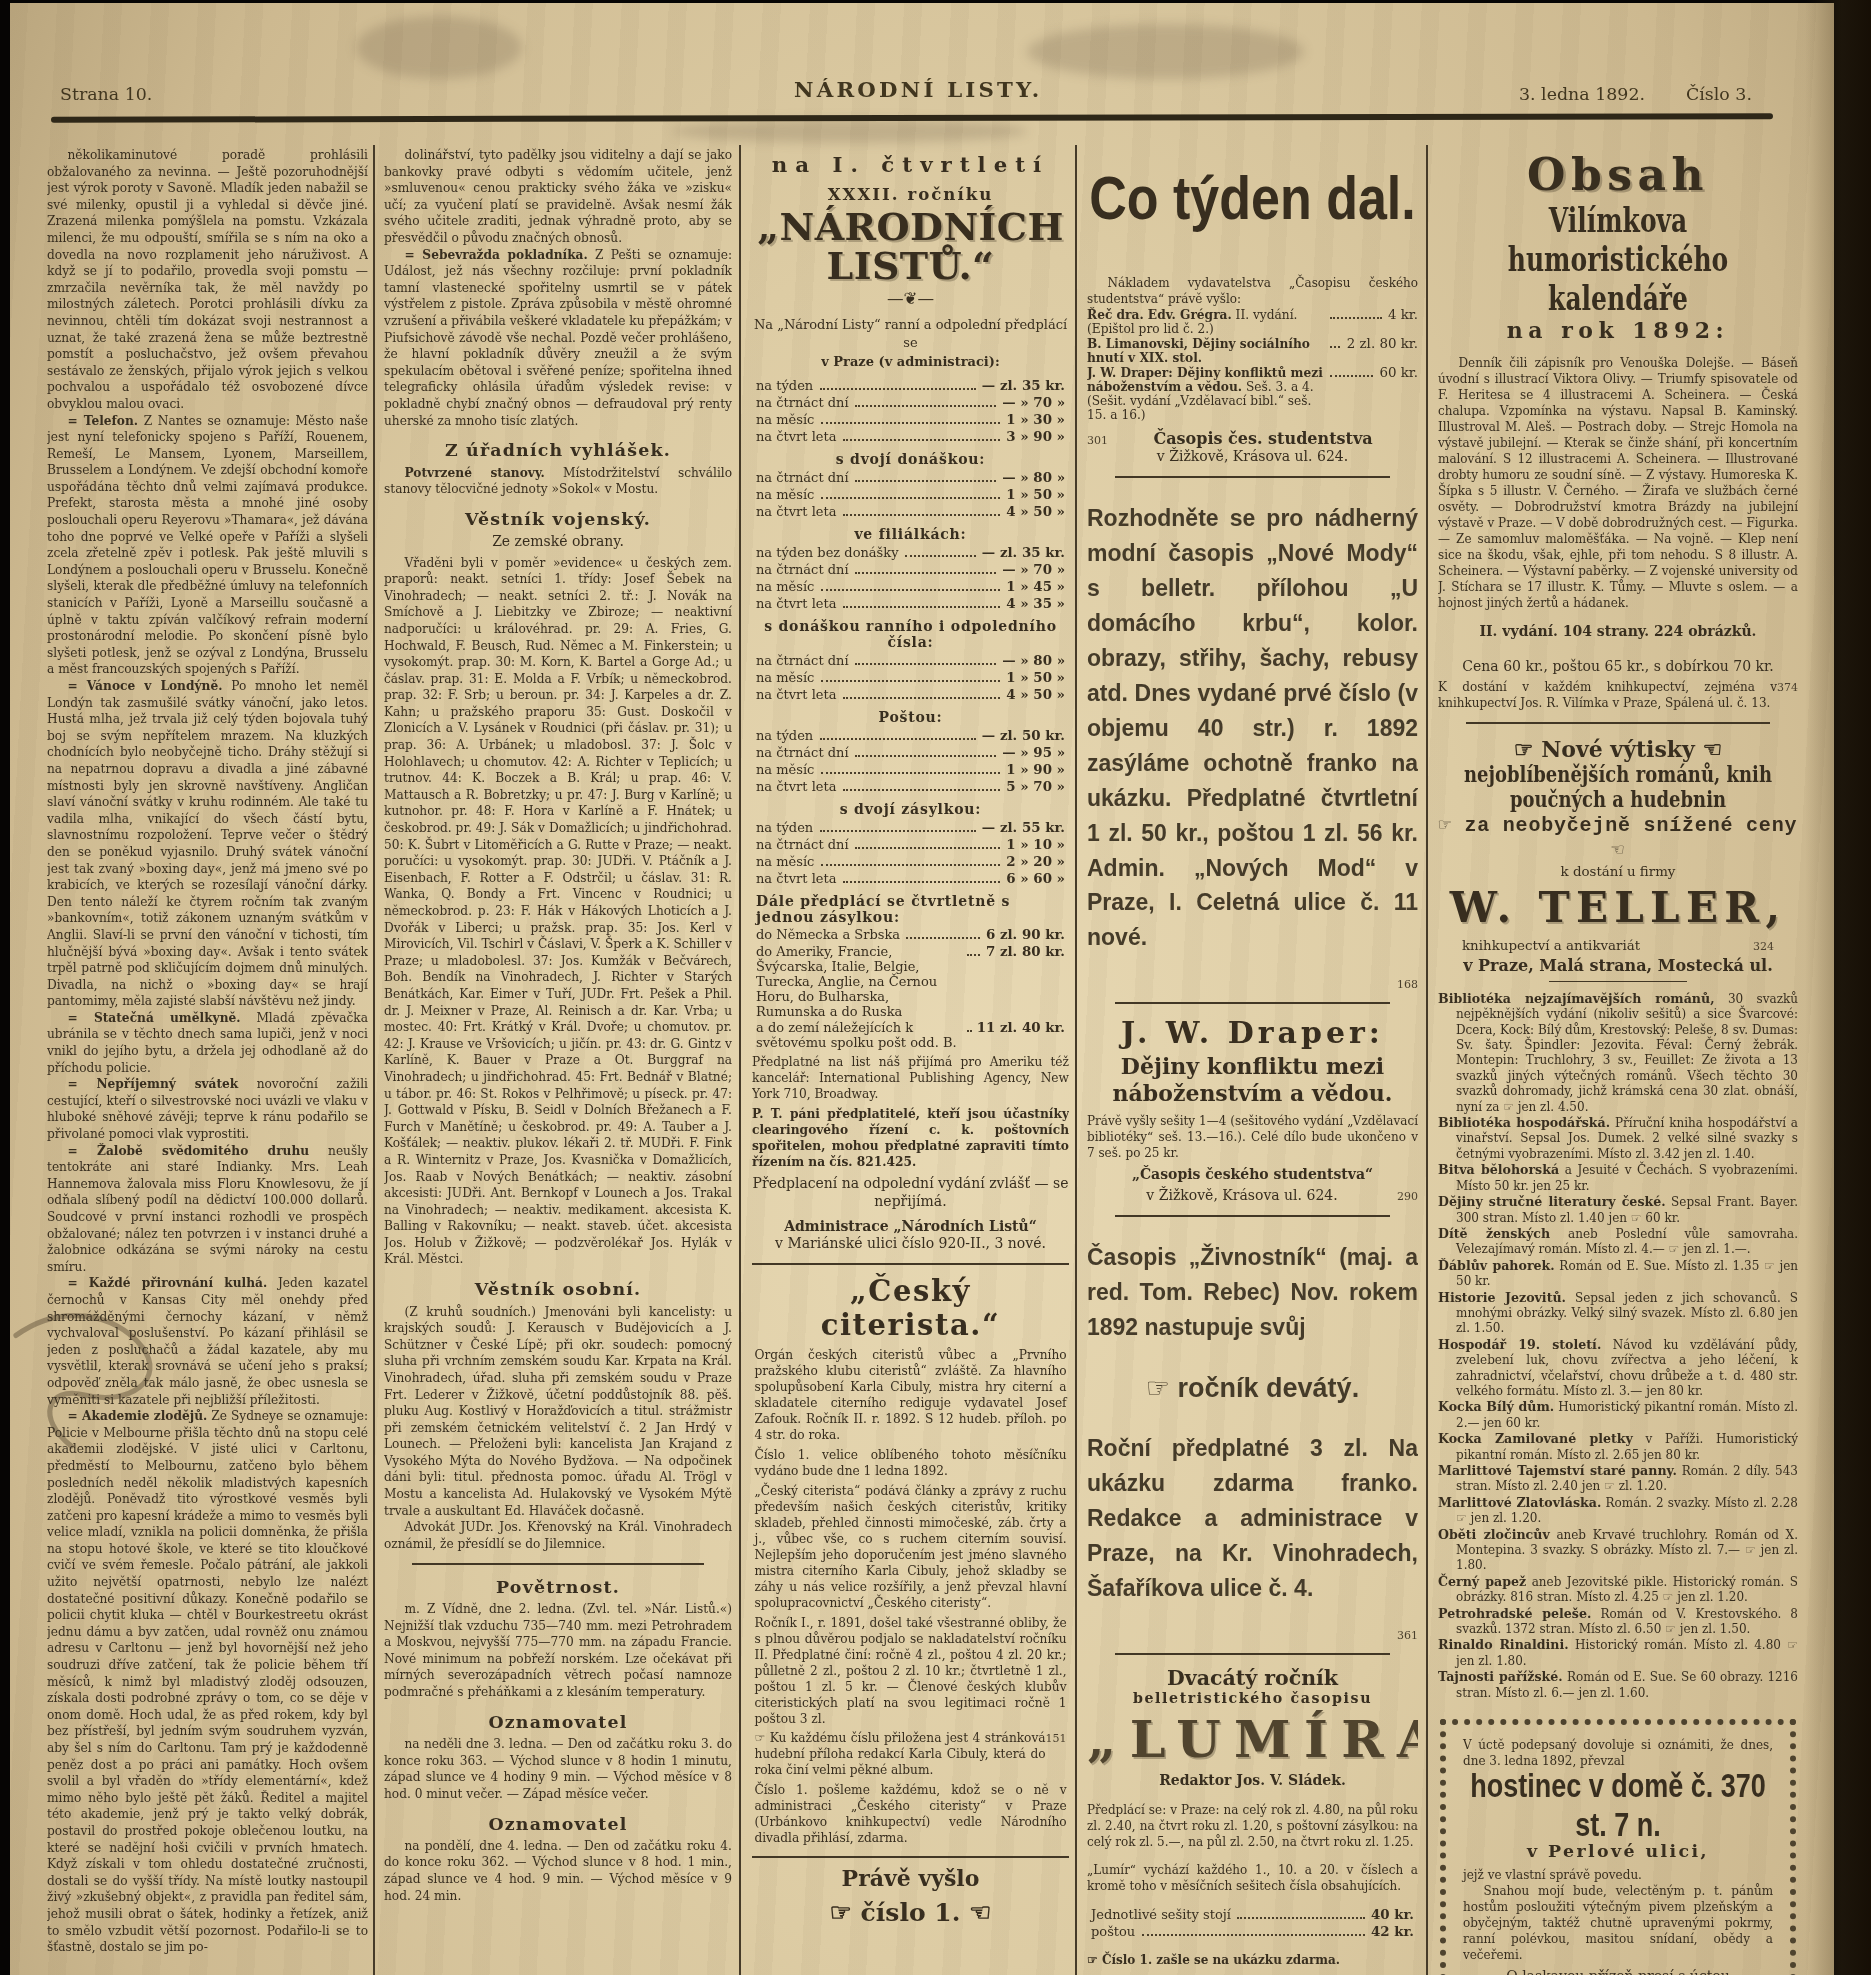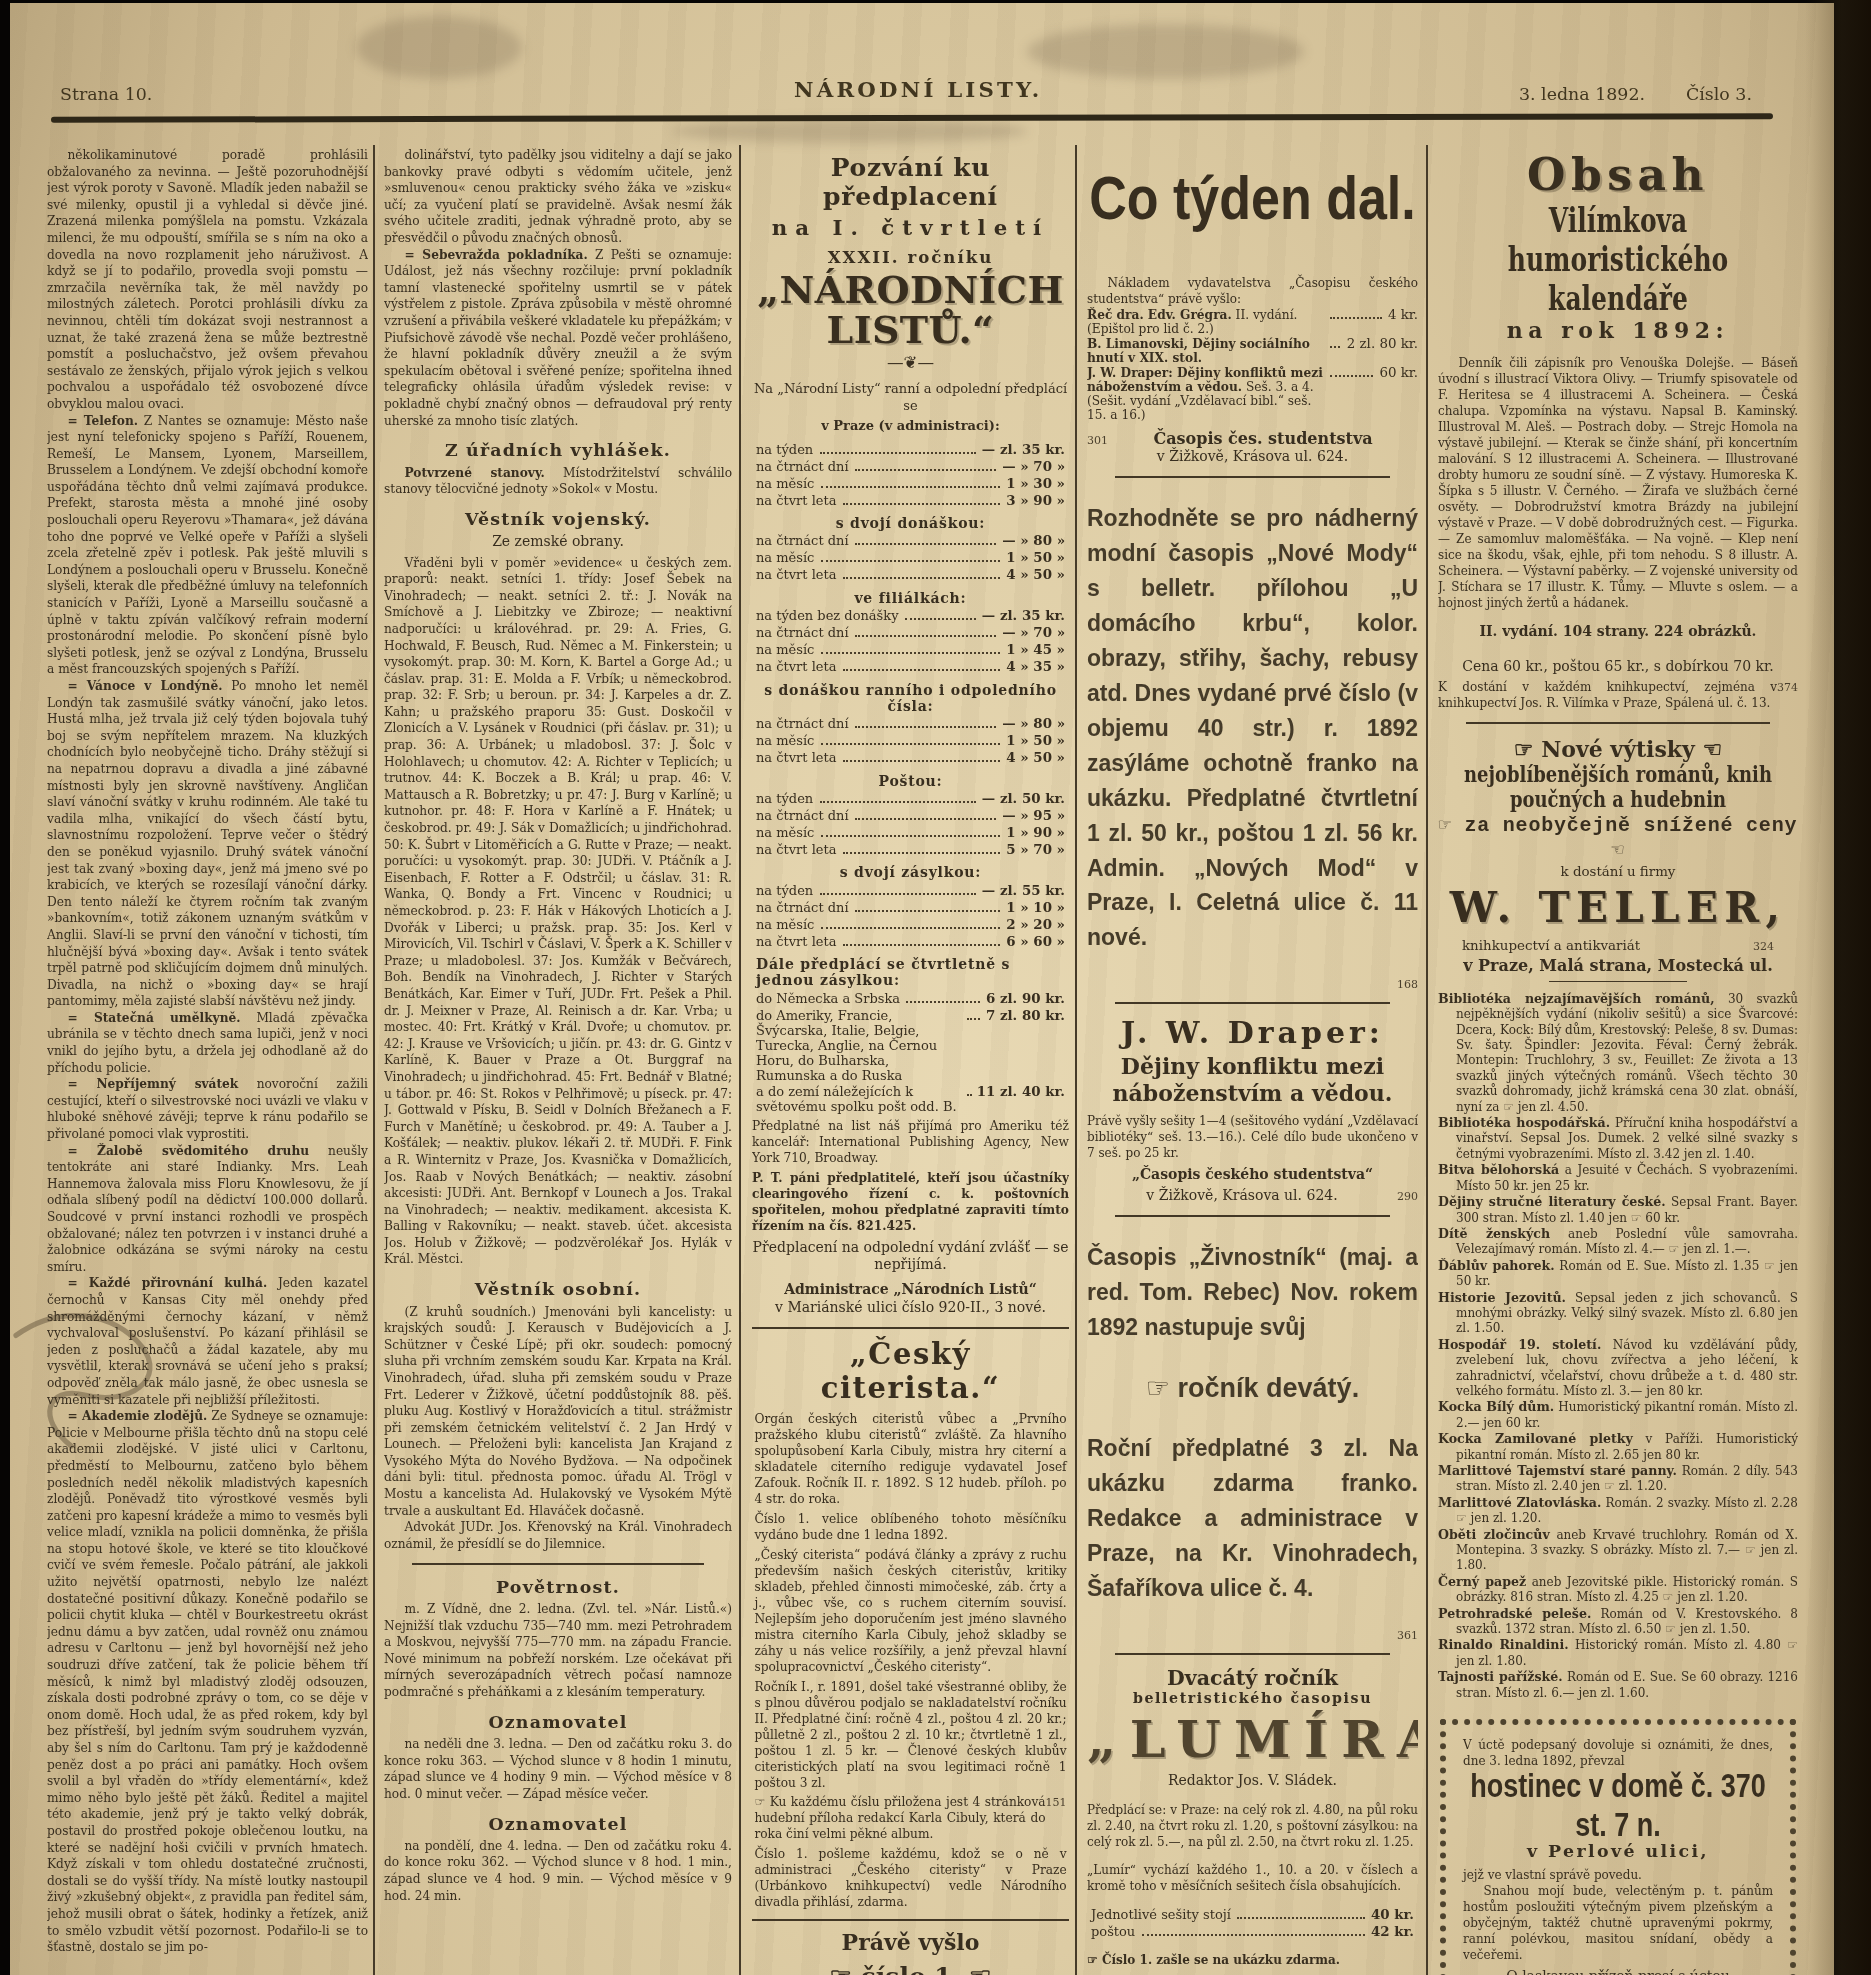--- a/index.html
+++ b/index.html
@@ -155,21 +155,20 @@
     <div class="hsec">Povětrnost.</div>
     <p>m. Z Vídně, dne 2. ledna. (Zvl. tel. »Nár. Listů.«) Nejnižší tlak vzduchu 735—740 mm. mezi Petrohradem a Moskvou, nejvyšší 775—770 mm. na západu Francie. Nové minimum na pobřeží norském. Lze očekávat při mírných severozápadních větrech počasí namnoze podmračné s přeháňkami a z klesáním temperatury.</p>
     <div class="hsec">Oznamovatel</div>
     <p>na neděli dne 3. ledna. — Den od začátku roku 3. do konce roku 363. — Východ slunce v 8 hodin 1 minutu, západ slunce ve 4 hodiny 9 min. — Východ měsíce v 8 hod. 0 minut večer. — Západ měsíce večer.</p>
     <div class="hsec">Oznamovatel</div>
     <p>na pondělí, dne 4. ledna. — Den od začátku roku 4. do konce roku 362. — Východ slunce v 8 hod. 1 min., západ slunce ve 4 hod. 9 min. — Východ měsíce v 9 hod. 24 min.</p>
 
   </div>
 
   <div id="col3" class="c">
-    <div class="pz1">Pozvání ku předplacení</div>
     <div class="pz2">na I. čtvrtletí</div>
     <div class="pz3">XXXII. ročníku</div>
     <div class="pzNL">„NÁRODNÍCH</div>
     <div class="pzNL">LISTŮ.“</div>
     <div class="pflour">—❦—</div>
     <div class="pintro">Na „Národní Listy“ ranní a odpolední předplácí se</div>
     <div class="pintro" style="font-weight:bold;">v Praze (v administraci):</div>
     <div>
 
         <div>
@@ -408,21 +407,21 @@
       </div>
     <hr class="sep">
     <p class="adbig">Časopis „Živnostník“ (maj. a red. Tom. Rebec) Nov. rokem 1892 nastupuje svůj</p>
     <div class="adbig-c" style="font-size:27px;">☞ ročník devátý.</div>
     <p class="adbig">Roční předplatné 3 zl. Na ukázku zdarma franko. Redakce a administrace v Praze, na Kr. Vinohradech, Šafaříkova ulice č. 4.</p>
     <div style="text-align:right;" class="num">361</div>
     <hr class="sep">
     <div class="lumhdr">Dvacátý ročník</div>
     <div class="lumsub">belletristického časopisu</div>
     <div class="lumira">„LUMÍRA“.</div>
-    <div class="pcen" style="font-weight:normal;margin-top:0;">Redaktor Jos. V. Sládek.</div>
+    <div class="pcen" style="font-weight:bold;margin-top:0;">Redaktor Jos. V. Sládek.</div>
     <p class="smalltxt">Předplácí se: v Praze: na celý rok zl. 4.80, na půl roku zl. 2.40, na čtvrt roku zl. 1.20, s poštovní zásylkou: na celý rok zl. 5.—, na půl zl. 2.50, na čtvrt roku zl. 1.25.</p>
     <p class="smalltxt">„Lumír“ vychází každého 1., 10. a 20. v číslech a kromě toho v měsíčních sešitech čísla obsahujících.</p>
     <div>
 
         <div class="prow">
           <span class="lab">Jednotlivé sešity stojí</span>
           <span class="dots"></span>
           <span class="val">40 kr.</span>
         </div>
 

